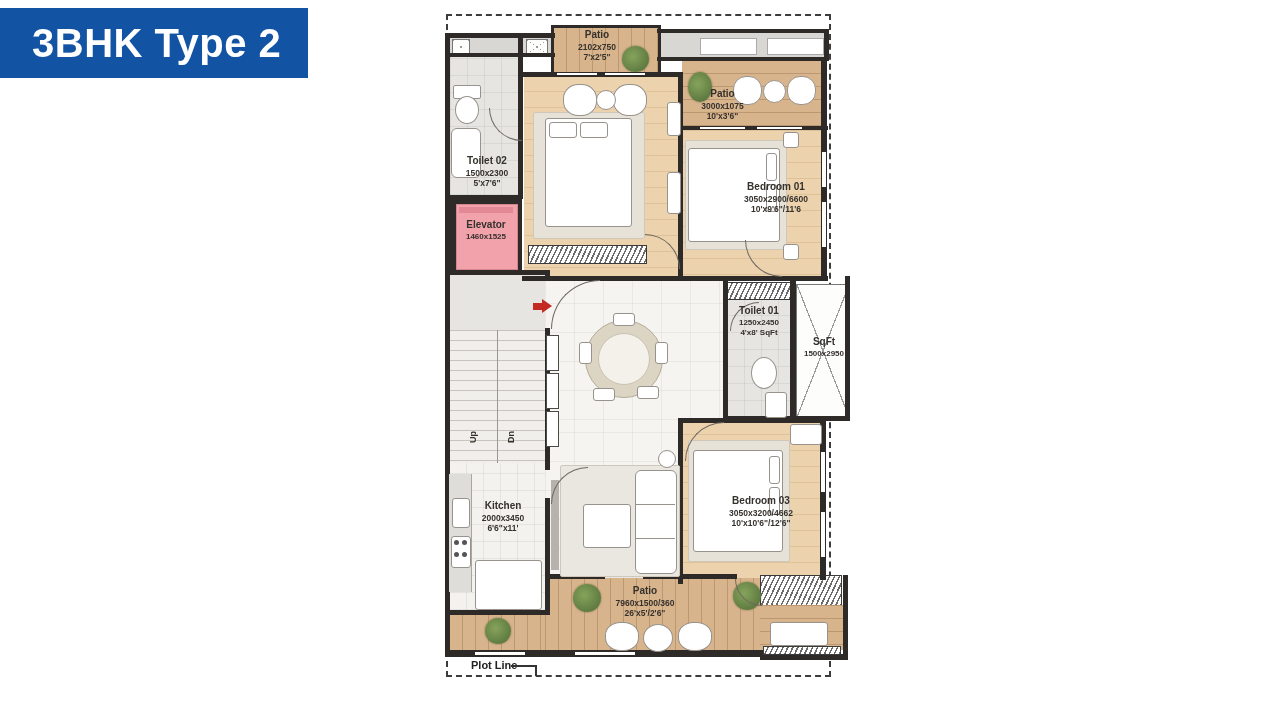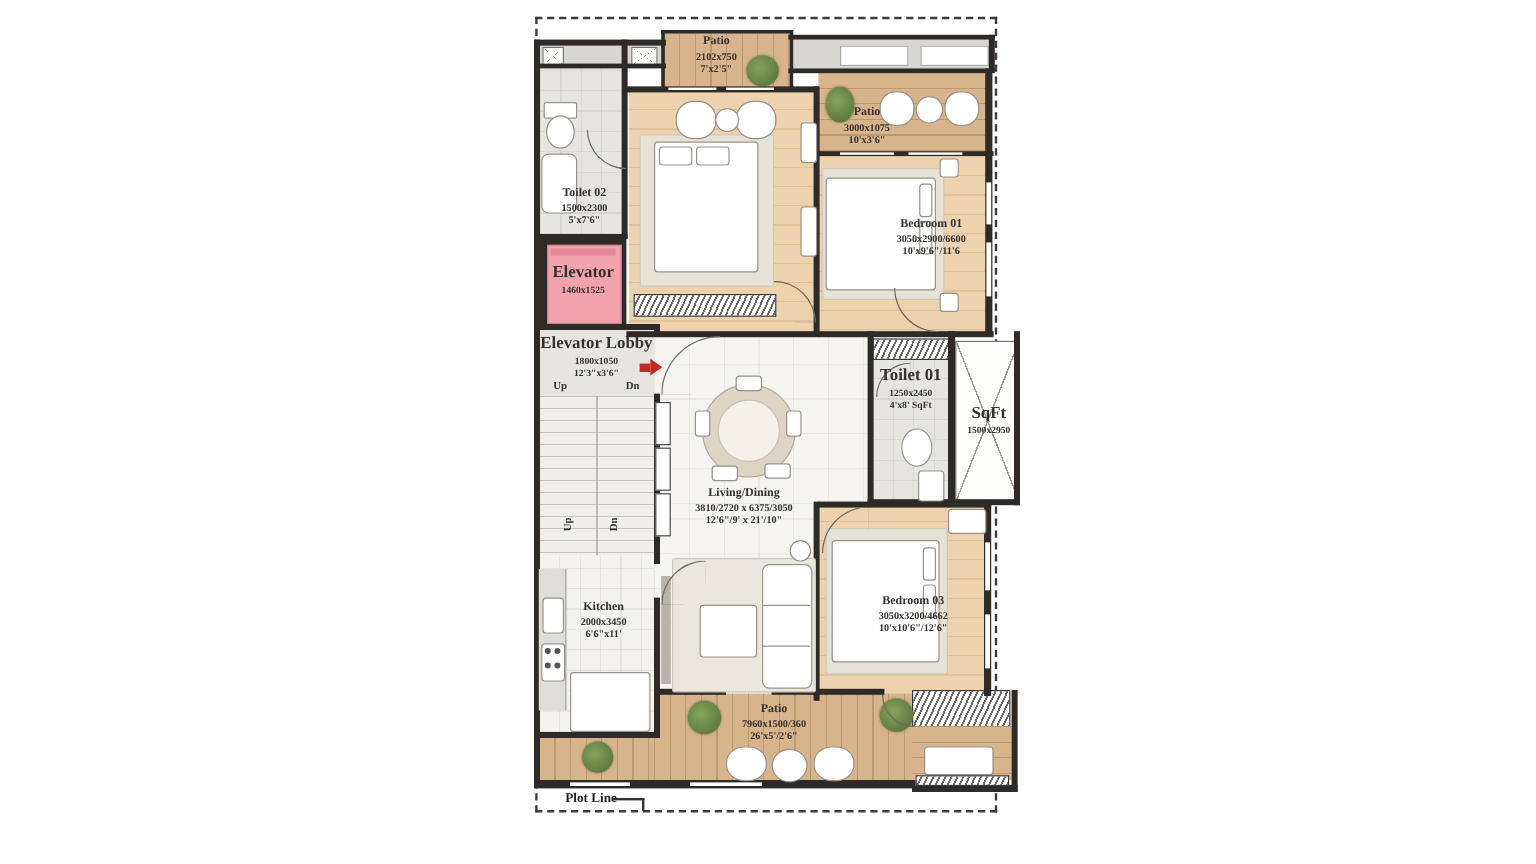--- a/index.html
+++ b/index.html
@@ -3,21 +3,21 @@
 <meta charset="utf-8">
 <style>
   html,body{margin:0;padding:0;background:#fff;}
   #stage{position:relative;width:1280px;height:720px;background:#ffffff;overflow:hidden;
          font-family:"Liberation Sans", sans-serif;}
   
   .banner{position:absolute;left:0;top:8px;width:308px;height:70px;background:#1253a4;}
   .banner span{display:block;line-height:70px;padding-left:32px;color:#ffffff;
                font-size:40px;font-weight:700;letter-spacing:.5px;}
   
-  #plan{position:absolute;left:445px;top:12px;width:412px;height:672px;font-family:Liberation Serif, serif;}
+  #plan{position:absolute;left:445px;top:12px;width:412px;height:672px;}
   .plotline{position:absolute;left:1px;top:2px;width:381px;height:659px;
             border:2px dashed #3c3c3c;}
   .plotlabel{position:absolute;left:10px;top:647px;font-size:11px;font-weight:700;color:#222;padding-left:16px;}
   .plotconn{position:absolute;left:66px;top:653px;width:24px;height:9px;
             border-top:2px solid #333;border-right:2px solid #333;}
   
   .wall{position:absolute;background:#2e2a27;}
   .win{position:absolute;background:#ffffff;}
   .floor{position:absolute;}
   .wood{background-color:#ecd3ad;background-image:repeating-linear-gradient(180deg, rgba(160,115,60,.18) 0 1px, transparent 1px 16px);}
@@ -31,33 +31,36 @@
   .stairs{background-color:#f0efeb;background-image:repeating-linear-gradient(180deg, #c7c4be 0 1px, transparent 1px 10px);}
   .furn{position:absolute;background:#ffffff;border:1px solid #97928b;border-radius:3px;}
   .rug{position:absolute;background:#e7e2d7;border:1px solid #cfc8ba;border-radius:2px;}
   .circle{border-radius:50%;}
   .plant{position:absolute;border-radius:50%;background:radial-gradient(circle at 40% 40%, #86a35c, #4f6b36);box-shadow:0 0 2px rgba(40,60,20,.6);}
   .door{position:absolute;border:0 solid #6e6861;}
   
   .rl{position:absolute;text-align:center;color:#35312d;line-height:1.25;white-space:nowrap;z-index:30;}
   .rn{font-size:10px;font-weight:700;}
   .rd{font-size:8.5px;font-weight:600;}
-  .sm .rn{font-size:14px;} .sm .rd{font-size:8px;}
+  .sm .rn{font-size:10px;} .sm .rd{font-size:8px;}
   .updn{display:flex;justify-content:space-between;padding:0 14px;font-size:9px;font-weight:700;}
   .stair-lab{position:absolute;font-size:9px;font-weight:700;color:#35312d;transform:rotate(-90deg);z-index:30;}
   .arrow-shaft{position:absolute;background:#c22a22;z-index:31;}
   .arrow-head{position:absolute;width:0;height:0;border-top:7px solid transparent;border-bottom:7px solid transparent;border-left:10px solid #c22a22;z-index:31;}
   .shelf{position:absolute;background:#fff;border:1px solid #4a4a4a;z-index:12;}
   .pinkcar{position:absolute;background:#f2a2ab;border:1px solid #d4848e;}
 </style>
 </head>
 <body>
 
 <div id="stage">
 
+  <div class="banner">
+    <span>3BHK Type 2</span>
+  </div>
 
   <div id="plan">
 
     <div class="plotline"></div>
 
     <div class="floor pwood-v" style="left:108px;top:16px;width:105px;height:46px"></div>
     <div class="floor grayblk" style="left:214px;top:21px;width:166px;height:24px"></div>
     <div class="win" style="left:255px;top:26px;width:55px;height:15px;border:1px solid #aaa"></div>
     <div class="win" style="left:322px;top:26px;width:55px;height:15px;border:1px solid #aaa"></div>
     <div class="floor pwood-h" style="left:237px;top:48px;width:144px;height:68px"></div>
@@ -238,43 +241,29 @@
     </div>
     <div class="rl" style="left:276px;top:169px;width:110px">
       <div class="rn">Bedroom 01</div>
       <div class="rd">3050x2900/6600</div>
       <div class="rd">10'x9'6"/11'6</div>
     </div>
     <div class="rl sm" style="left:10px;top:207px;width:62px">
       <div class="rn">Elevator</div>
       <div class="rd">1460x1525</div>
     </div>
-    <div class="rl sm" style="left:2px;top:266px;width:100px">
-      <div class="rn">Elevator Lobby</div>
-      <div class="rd">1800x1050</div>
-      <div class="rd">12'3"x3'6"</div>
-      <div class="updn">
-        <span>Up</span>
-        <span>Dn</span>
-      </div>
-    </div>
     <div class="rl sm" style="left:284px;top:293px;width:60px">
       <div class="rn">Toilet 01</div>
       <div class="rd">1250x2450</div>
       <div class="rd">4'x8' SqFt</div>
     </div>
     <div class="rl sm" style="left:348px;top:324px;width:62px">
       <div class="rn">SqFt</div>
       <div class="rd">1500x2950</div>
     </div>
-    <div class="rl" style="left:110px;top:393px;width:130px">
-      <div class="rn">Living/Dining</div>
-      <div class="rd">3810/2720 x 6375/3050</div>
-      <div class="rd">12'6"/9' x 21'/10"</div>
-    </div>
     <div class="rl" style="left:12px;top:488px;width:92px">
       <div class="rn">Kitchen</div>
       <div class="rd">2000x3450</div>
       <div class="rd">6'6"x11'</div>
     </div>
     <div class="rl" style="left:256px;top:483px;width:120px">
       <div class="rn">Bedroom 03</div>
       <div class="rd">3050x3200/4662</div>
       <div class="rd">10'x10'6"/12'6"</div>
     </div>

